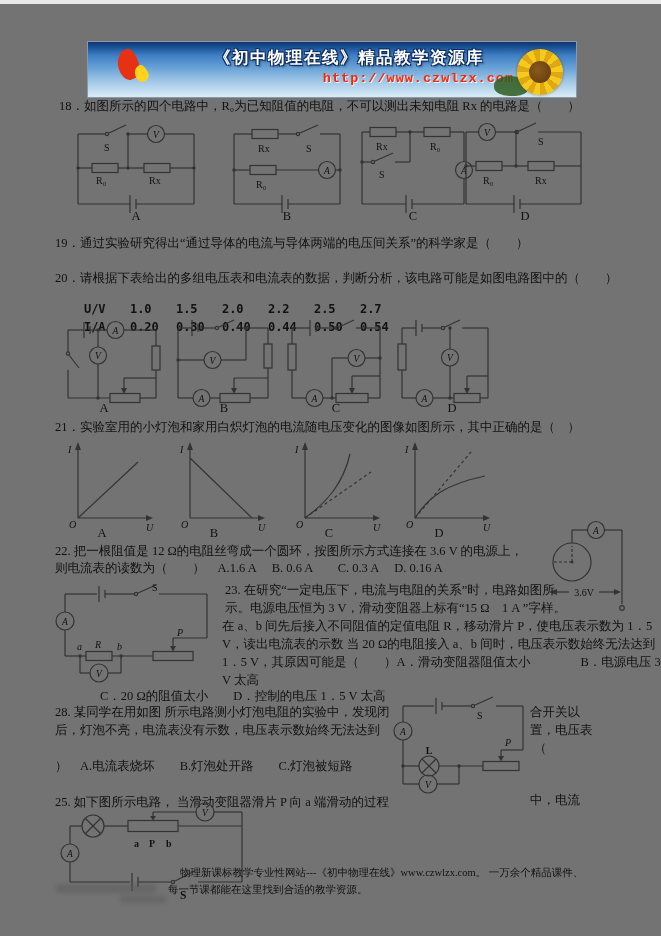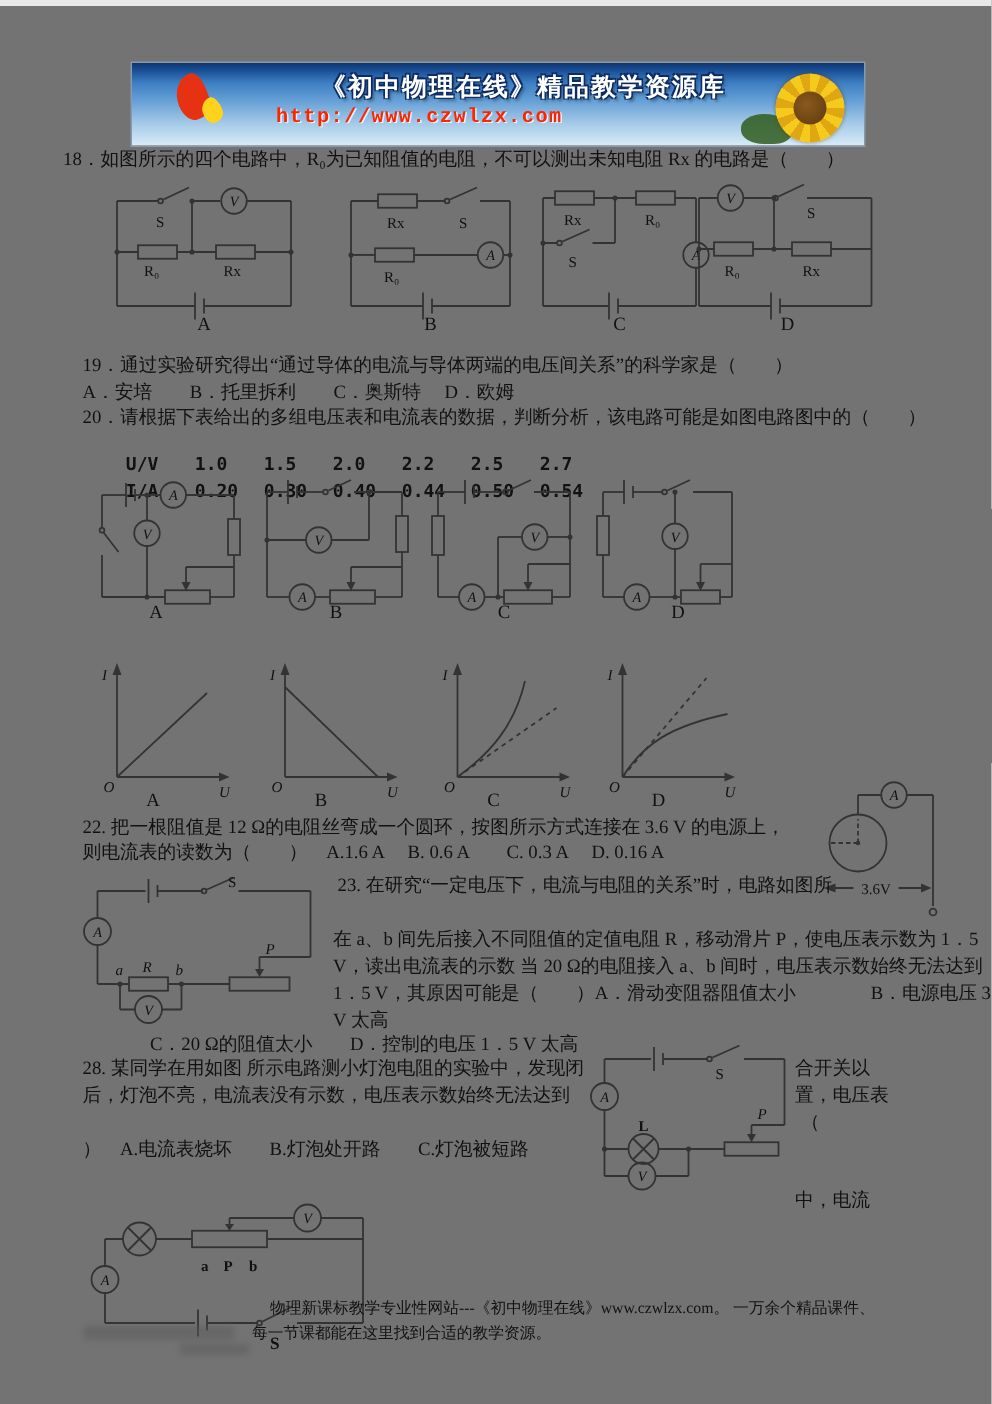--- a/index.html
+++ b/index.html
@@ -15,21 +15,21 @@
   .banner { position:absolute; left:87px; top:37px; width:488px; height:55px;
     border:1px solid #8899aa; overflow:hidden;
     background:linear-gradient(180deg,#10356e 0%,#16498f 7%,#3d7ec3 24%,#66a0d6 46%,#a6cbe8 74%,#d9ebf7 100%); }
   .logo-red { position:absolute; left:30px; top:7px; width:21px; height:31px; background:#e63212;
     border-radius:62% 38% 55% 45% / 52% 68% 32% 48%; transform:rotate(-14deg); }
   .logo-yellow { position:absolute; left:47px; top:23px; width:13px; height:17px; background:#ffd31c;
     border-radius:60% 40% 58% 42% / 50% 66% 34% 50%; transform:rotate(-20deg); }
   .banner-title { position:absolute; left:96px; top:5px; width:330px; text-align:center;
     color:#fff; font-weight:bold; font-size:16.5px; letter-spacing:1.5px; white-space:nowrap;
     text-shadow:1px 1px 0 #0c2c63,-1px 1px 0 #0c2c63,1px -1px 0 #0c2c63,-1px -1px 0 #0c2c63,2px 2px 2px rgba(0,0,0,.35); }
-  .banner-url { position:absolute; left:96px; top:29px; width:330px; text-align:left;
+  .banner-url { position:absolute; left:96px; top:29px; width:330px; text-align:right;
     color:#ff2400; font-weight:bold; font-size:13.5px; letter-spacing:1px;
     font-family:"Liberation Mono","DejaVu Sans Mono",monospace;
     text-shadow:1px 1px 0 rgba(255,255,255,.75); }
   .sunflower { position:absolute; right:13px; top:7px; width:46px; height:46px; border-radius:50%;
     background:repeating-conic-gradient(#f6c91d 0 18deg,#dfa711 18deg 36deg); box-shadow:0 0 3px rgba(90,60,0,.6); }
   .sun-center { position:absolute; right:25px; top:19px; width:22px; height:22px; border-radius:50%;
     background:radial-gradient(circle at 40% 40%, #8a5a1d, #5e380c); }
   .greens { position:absolute; right:48px; top:34px; width:34px; height:20px; background:#2f5c1e;
     border-radius:50% 60% 40% 50%; opacity:.85; }
 
@@ -60,21 +60,21 @@
   <div class="banner">
     <div class="logo-red"></div>
     <div class="logo-yellow"></div>
     <div class="banner-title">《初中物理在线》精品教学资源库</div>
     <div class="banner-url">http://www.czwlzx.com</div>
     <div class="greens"></div>
     <div class="sunflower"></div>
     <div class="sun-center"></div>
   </div>
 
-  <div class="t" style="left:42px;top:94px">18．如图所示的四个电路中，R₀为已知阻值的电阻，不可以测出未知电阻 Rx 的电路是（　　）</div>
+  <div class="t" style="left:59px;top:94px">18．如图所示的四个电路中，R₀为已知阻值的电阻，不可以测出未知电阻 Rx 的电路是（　　）</div>
 
   <svg class="fig" style="left:66px;top:116px" width="140" height="102" viewBox="0 0 140 102">
     <g>
       <polyline points="12,14 40,14"></polyline>
         <circle cx="41" cy="14" r="1.6"></circle>
         <line x1="43" y1="13" x2="60" y2="5"></line>
       <polyline points="62,14 81,14"></polyline>
         <polyline points="98.5,14 128,14"></polyline>
       <line x1="12" y1="14" x2="12" y2="84"></line>
         <line x1="128" y1="14" x2="128" y2="84"></line>
@@ -185,21 +185,20 @@
     </g>
     <circle cx="31" cy="12" r="8.5"></circle>
     <text x="31" y="15.5" text-anchor="middle" class="ml">V</text>
     <text x="82" y="25">S</text>
     <text x="27" y="64">R₀</text>
     <text x="79" y="64">Rx</text>
     <text x="69" y="100" text-anchor="middle" class="cap">D</text>
   </svg>
 
   <div class="t" style="left:55px;top:231px">19．通过实验研究得出“通过导体的电流与导体两端的电压间关系”的科学家是（　　）</div>
-  <div class="t" style="left:55px;top:249px">A．安培　　B．托里拆利　　C．奥斯特　 D．欧姆</div>
 
   <div class="t" style="left:55px;top:266px">20．请根据下表给出的多组电压表和电流表的数据，判断分析，该电路可能是如图电路图中的（　　）</div>
   <div class="trow" style="left:55px;top:284px">
     <span class="rl">U/V</span><span>1.0</span><span>1.5</span><span>2.0</span><span>2.2</span><span>2.5</span><span>2.7</span>
   </div>
   <div class="trow" style="left:55px;top:302px">
     <span class="rl">I/A</span><span>0.20</span><span>0.30</span><span>0.40</span><span>0.44</span><span>0.50</span><span>0.54</span>
   </div>
 
   <svg class="fig" style="left:58px;top:314px" width="110" height="96" viewBox="0 0 110 96">
@@ -325,20 +324,21 @@
       <circle class="dot" cx="60" cy="10" r="1.7"></circle>
         <circle class="dot" cx="60" cy="80" r="1.7"></circle>
     </g>
     <circle cx="60" cy="39.5" r="8.5"></circle>
     <text x="60" y="43" text-anchor="middle" class="ml">V</text>
     <circle cx="34.5" cy="80" r="8.5"></circle>
     <text x="34.5" y="83.5" text-anchor="middle" class="ml">A</text>
     <text x="62" y="94" text-anchor="middle" class="cap">D</text>
   </svg>
 
+  <div class="t" style="left:55px;top:415px">21．实验室用的小灯泡和家用白炽灯泡的电流随电压变化的图像如图所示，其中正确的是（　）</div>
 
   <svg class="fig" style="left:60px;top:434px" width="100" height="100" viewBox="0 0 100 100">
     <line x1="18" y1="80" x2="18" y2="9"></line>
       <polygon class="ah" points="15,12 21,12 18,4"></polygon>
     <line x1="18" y1="80" x2="89" y2="80"></line>
       <polygon class="ah" points="86,77 86,83 93,80"></polygon>
     <line x1="18" y1="80" x2="78" y2="24"></line>
     <text x="8" y="15" class="it">I</text>
     <text x="86" y="93" class="it">U</text>
     <text x="9" y="90" class="it">O</text>
@@ -401,20 +401,21 @@
     <circle cx="50" cy="14" r="8.5"></circle>
     <text x="50" y="17.5" text-anchor="middle" class="ml">A</text>
     <line x1="10" y1="76" x2="23" y2="76"></line>
     <line x1="53" y1="76" x2="70" y2="76"></line>
     <polygon class="ah" points="11,73 11,79 3,76"></polygon>
       <polygon class="ah" points="68,73 68,79 75,76"></polygon>
     <text x="38" y="80" text-anchor="middle">3.6V</text>
   </svg>
 
   <div class="t" style="left:225px;top:578px">23. 在研究“一定电压下，电流与电阻的关系”时，电路如图所</div>
+  <div class="t" style="left:225px;top:596px">示。电源电压恒为 3 V，滑动变阻器上标有“15 Ω　1 A ”字样。</div>
   <div class="t" style="left:222px;top:614px">在 a、b 间先后接入不同阻值的定值电阻 R，移动滑片 P，使电压表示数为 1．5</div>
   <div class="t" style="left:222px;top:632px">V，读出电流表的示数 当 20 Ω的电阻接入 a、b 间时，电压表示数始终无法达到</div>
   <div class="t" style="left:222px;top:650px">1．5 V，其原因可能是（　　）A．滑动变阻器阻值太小　　　　B．电源电压 3</div>
   <div class="t" style="left:222px;top:668px">V 太高</div>
   <div class="t" style="left:100px;top:684px">C．20 Ω的阻值太小　　D．控制的电压 1．5 V 太高</div>
 
   <svg class="fig" style="left:53px;top:578px" width="168" height="105" viewBox="0 0 168 105">
     <g>
       <line x1="12" y1="12" x2="44" y2="12"></line>
         <line x1="46" y1="4" x2="46" y2="20"></line>
@@ -488,20 +489,21 @@
     <circle cx="41" cy="72" r="10"></circle>
     <line x1="34" y1="65" x2="48" y2="79"></line>
     <line x1="48" y1="65" x2="34" y2="79"></line>
     <text x="41" y="60" text-anchor="middle" class="bld">L</text>
     <circle cx="40" cy="90" r="9"></circle>
     <text x="40" y="93.5" text-anchor="middle" class="ml">V</text>
     <text x="89" y="25">S</text>
     <text x="117" y="52" class="it">P</text>
   </svg>
 
+  <div class="t" style="left:55px;top:790px">25. 如下图所示电路， 当滑动变阻器滑片 P 向 a 端滑动的过程</div>
   <div class="t" style="left:530px;top:788px">中，电流</div>
 
   <svg class="fig" style="left:56px;top:798px" width="205" height="108" viewBox="0 0 205 108">
     <g>
       <line x1="14" y1="24" x2="26" y2="24"></line>
         <line x1="48" y1="24" x2="72" y2="24"></line>
       <rect x="72" y="18.5" width="50" height="11"></rect>
         <line x1="122" y1="24" x2="186" y2="24"></line>
       <line x1="97" y1="10" x2="97" y2="16"></line>
         <polygon class="ah" points="94,14 100,14 97,18.5"></polygon>

